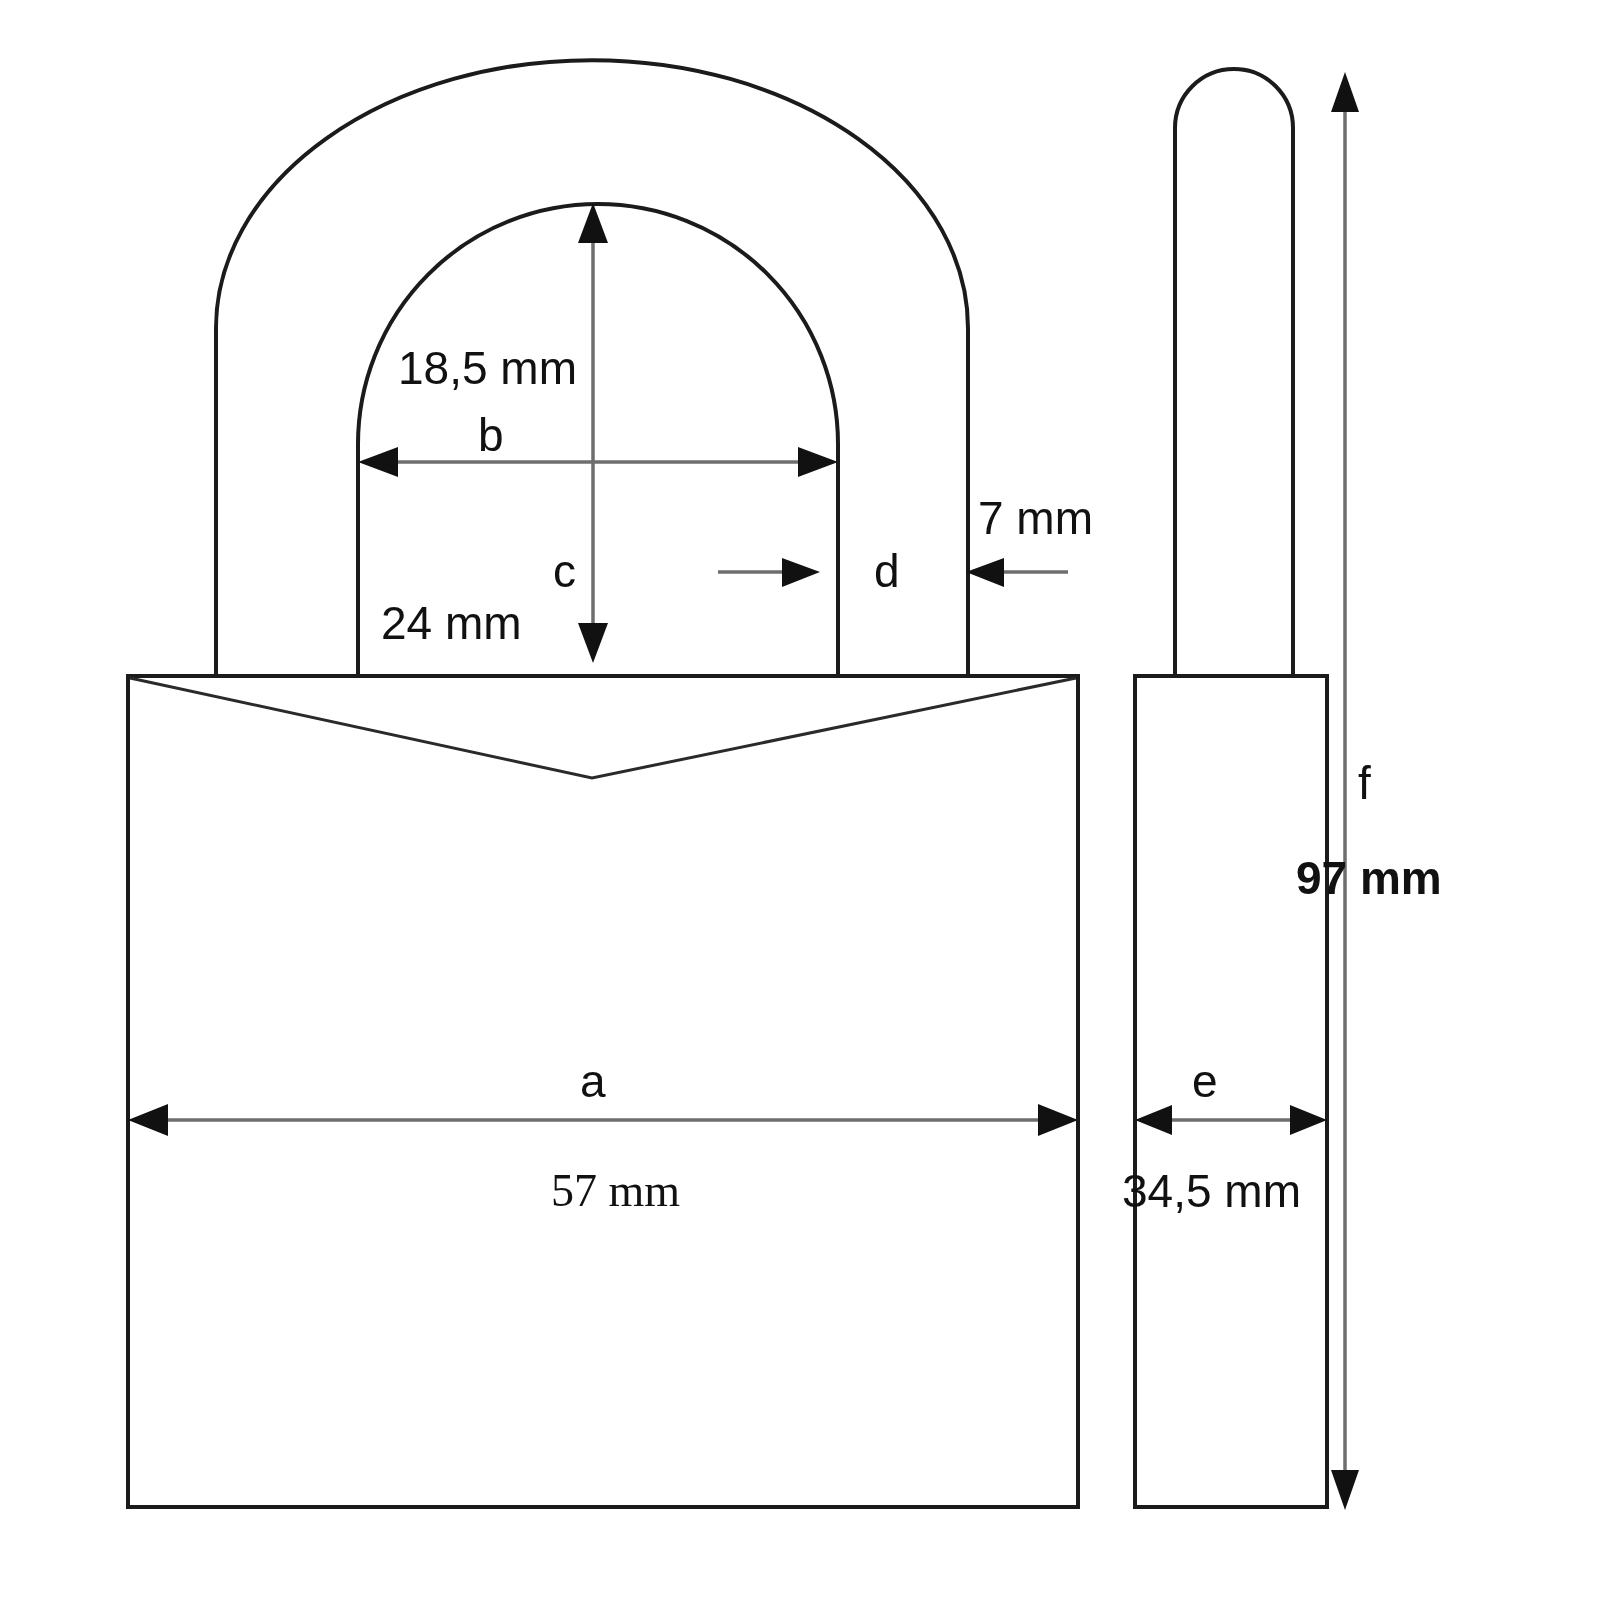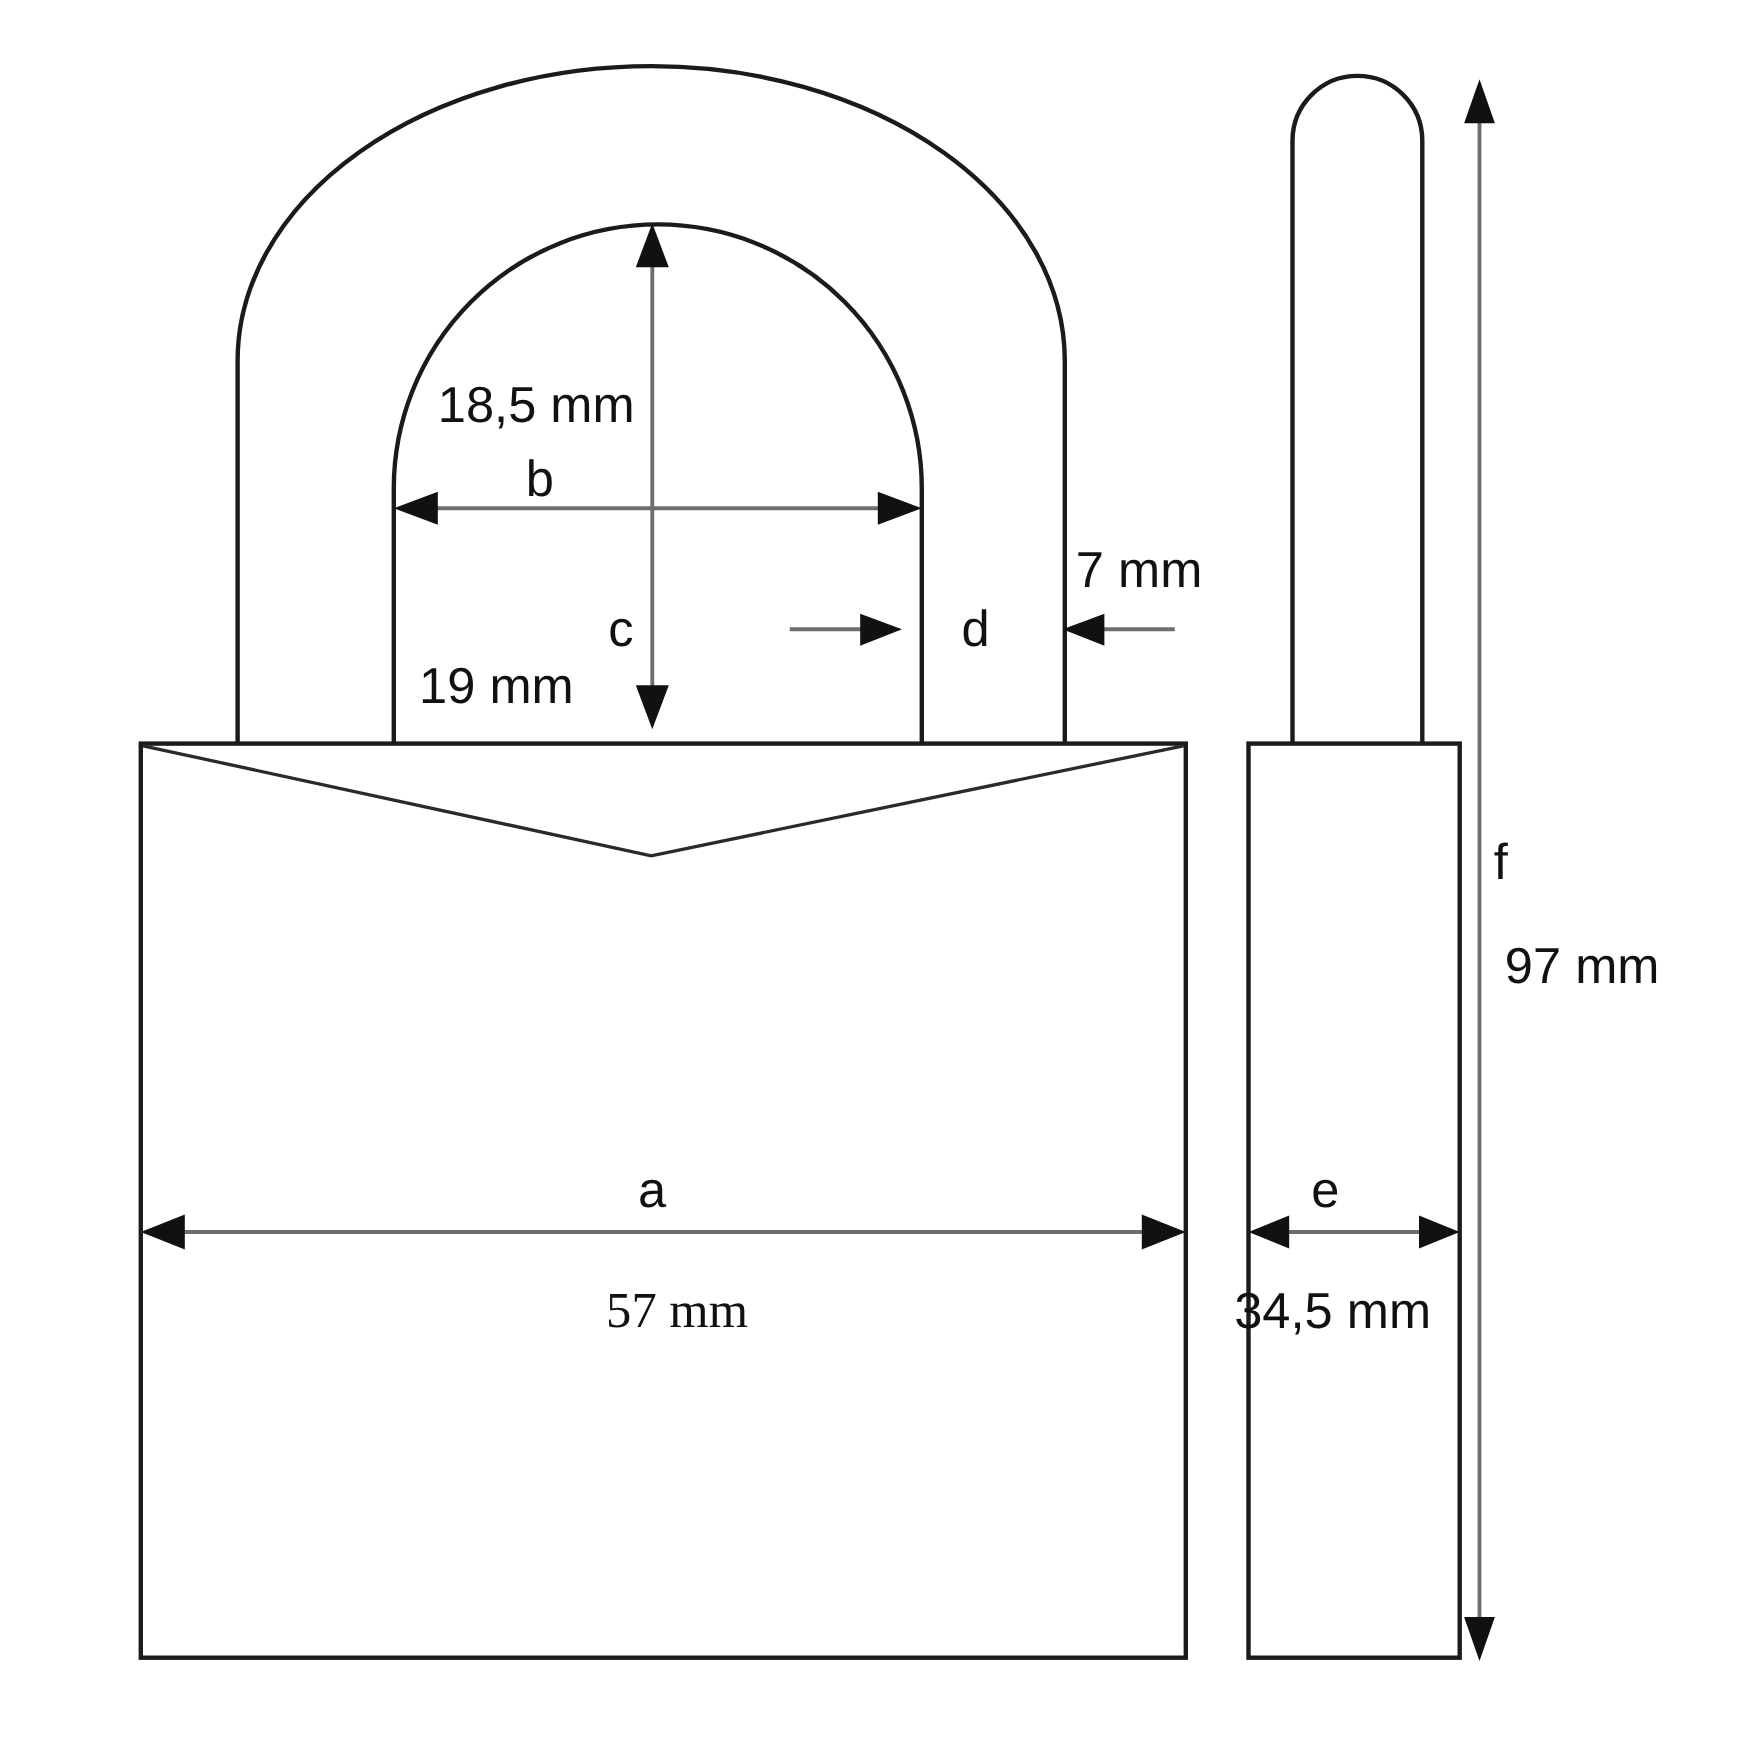--- a/index.html
+++ b/index.html
@@ -140,31 +140,31 @@
     </g>
 
   </svg>
 
   <span class="label label-value" style="left:398px; top:345px;">18,5 mm</span>
 
   <span class="label label-letter" style="left:478px; top:412px;">b</span>
 
   <span class="label label-letter" style="left:553px; top:548px;">c</span>
 
-  <span class="label label-value" style="left:381px; top:600px;">19 mm</span>
+  <span class="label label-value" style="left:381px; top:600px;">24 mm</span>
 
   <span class="label label-letter" style="left:874px; top:548px;">d</span>
 
   <span class="label label-value" style="left:978px; top:495px;">7 mm</span>
 
   <span class="label label-letter" style="left:580px; top:1058px;">a</span>
 
   <span class="label label-value" style="left:551px; top:1168px;font-family:Liberation Serif, serif;">57 mm</span>
 
   <span class="label label-letter" style="left:1192px; top:1058px;">e</span>
 
   <span class="label label-value" style="left:1122px; top:1168px;text-align:right;">34,5 mm</span>
 
   <span class="label label-letter" style="left:1358px; top:760px;">f</span>
 
-  <span class="label label-value" style="left:1368px; top:855px;">97 mm</span>
+  <span class="label label-value" style="left:1296px; top:855px;font-weight:bold;">97 mm</span>
 
 </div>
 
 </body></html>

